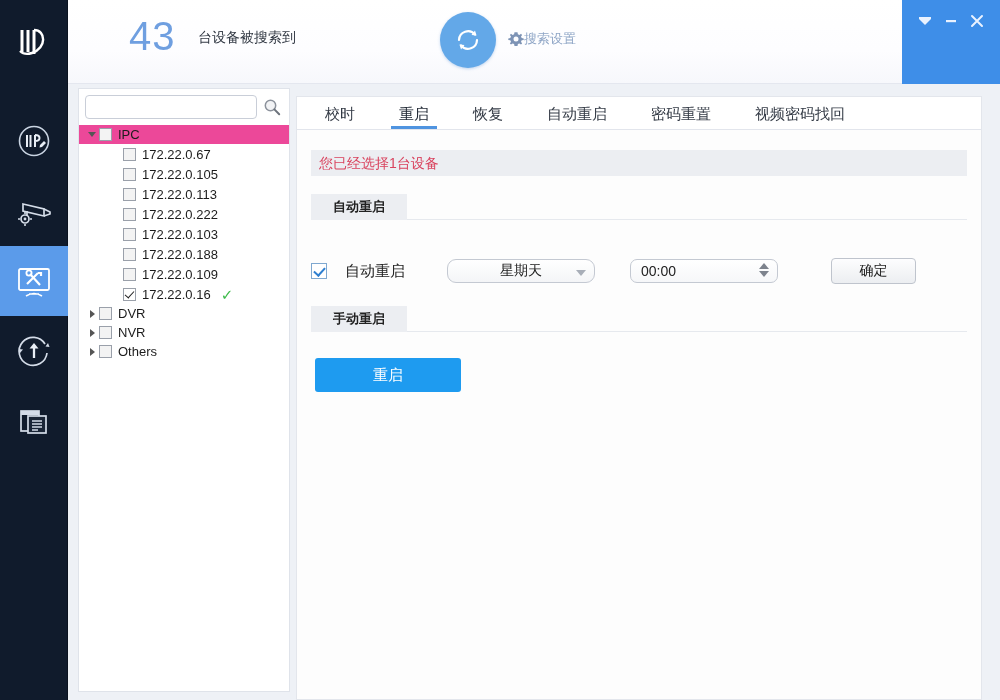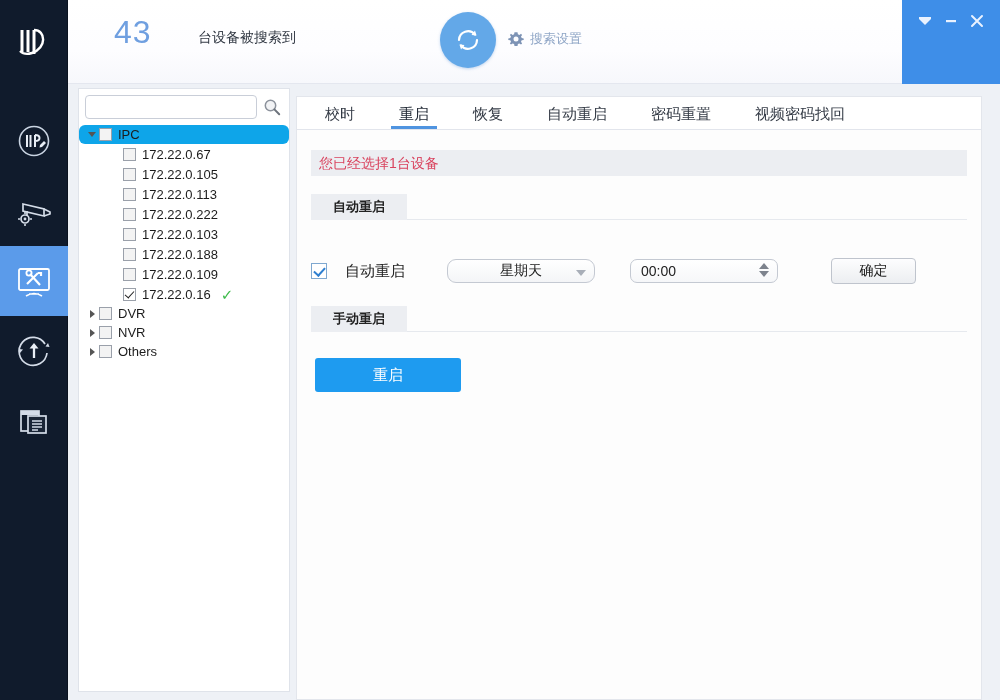--- a/index.html
+++ b/index.html
@@ -36,39 +36,39 @@
   .rail-item svg { display: block; }
 
   
   .header {
     position: absolute; left: 68px; top: 0;
     width: 932px; height: 84px;
     background: linear-gradient(180deg,#ffffff 0%,#fdfdff 60%,#f7f8fc 100%);
     border-bottom: 1px solid #e4e7ef;
   }
   .hdr-count {
-    position: absolute; left: 46px; top: 14px;
-    font-size: 32px; color: #6f9fe0; letter-spacing: 1px;
+    position: absolute; left: 61px; top: 14px;
+    font-size: 40px; color: #6f9fe0; letter-spacing: 1px;
     font-family: "Liberation Sans", sans-serif;
   }
   .hdr-text {
     position: absolute; left: 130px; top: 29px;
     font-size: 14px; color: #333a45;
   }
   .hdr-refresh {
     position: absolute; left: 372px; top: 12px;
     width: 56px; height: 56px; border-radius: 50%;
     background: #63a8e8;
     display: flex; align-items: center; justify-content: center;
     cursor: pointer;
     box-shadow: 0 1px 3px rgba(80,140,210,.35);
   }
   .hdr-setting {
     position: absolute; left: 440px; top: 30px;
-    display: flex; align-items: center; gap: 6px;
+    display: flex; align-items: center; gap: 0;
     cursor: pointer;
   }
   .hdr-setting .lbl { font-size: 13px; color: #8ea5c6; }
 
   
   .wincontrols {
     position: absolute; right: 0; top: 0;
     width: 98px; height: 84px;
     background: #3e8ee8;
     display: flex; align-items: flex-start; justify-content: space-between;
@@ -110,21 +110,21 @@
   .search-btn {
     width: 22px; height: 22px;
     display: flex; align-items: center; justify-content: center;
     cursor: pointer;
   }
   .tree { padding: 2px 0 0 0; font-size: 13px; color: #222; }
   .tnode {
     display: flex; align-items: center;
     height: 19px; padding-left: 6px; cursor: pointer;
   }
-  .tnode.group.sel { background: #0ea5e9; border-radius: 6px; }
+  .tnode.group.sel { background: #ec4899; }
   .tw {
     width: 14px; height: 14px;
     display: flex; align-items: center; justify-content: center;
     flex: 0 0 14px;
   }
   .tw .tri { width: 0; height: 0; }
   .tri-right { border-left: 5px solid #555; border-top: 4px solid transparent; border-bottom: 4px solid transparent; }
   .tri-down  { border-top: 5px solid #555; border-left: 4px solid transparent; border-right: 4px solid transparent; }
   .cb {
     width: 13px; height: 13px; flex: 0 0 13px;

